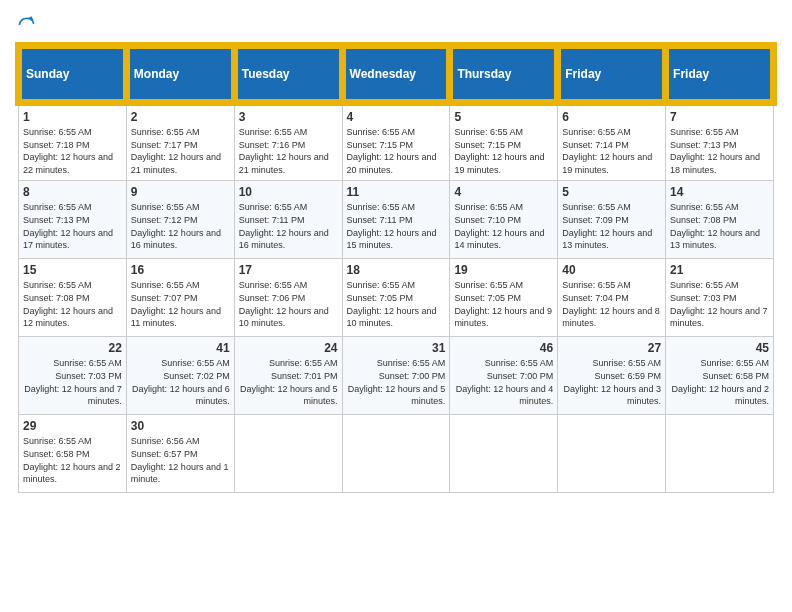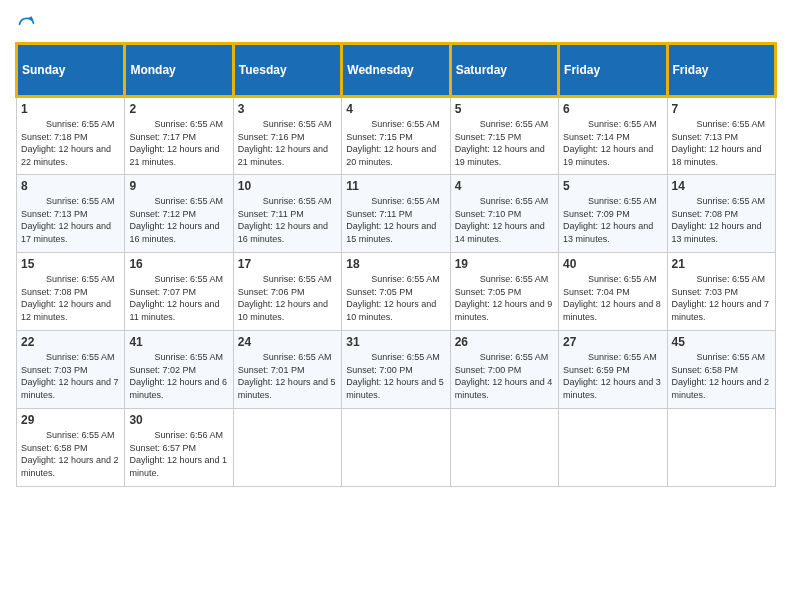--- a/index.html
+++ b/index.html
@@ -57,21 +57,21 @@
       border-collapse: collapse;
       table-layout: fixed;
     }
     thead th {
       background-color: #1a6cb5;
       color: #fff;
       font-size: 12px;
       font-weight: bold;
       padding: 18px 4px;
       text-align: left;
-      border: 3px solid #eab308;
+      border: 7px solid #eab308;
     }
     tbody td {
       border: 1px solid #ccc;
       vertical-align: top;
       padding: 4px 4px;
       font-size: 9.5px;
       color: #333;
       height: 78px;
       background: #fff;
     }
@@ -81,21 +81,20 @@
     .day-num {
       font-size: 12px;
       font-weight: bold;
       display: block;
       margin-bottom: 2px;
     }
     .cell-text {
       font-size: 9px;
       line-height: 1.4;
       color: #333;
-      margin-left: 25px;
     }
     .empty-cell {
       background: #fff !important;
     }
   </style>
 </head>
 <body>
 
 <div class="container">
   <div class="header-row">
@@ -114,21 +113,21 @@
     </div>
   </div>
 
   <table>
     <thead>
       <tr>
         <th>Sunday</th>
         <th>Monday</th>
         <th>Tuesday</th>
         <th>Wednesday</th>
-        <th>Saturday</th>
+        <th>Thursday</th>
         <th>Friday</th>
         <th>Friday</th>
       </tr>
     </thead>
     <tbody id="calendar-body">
     <tr>
           <td>
         <span class="day-num">1</span>
         <span class="cell-text">Sunrise: 6:55 AM<br>Sunset: 7:18 PM<br>Daylight: 12 hours and 22 minutes.</span>
       </td>
@@ -210,39 +209,39 @@
       </td>
           <td>
         <span class="day-num">40</span>
         <span class="cell-text">Sunrise: 6:55 AM<br>Sunset: 7:04 PM<br>Daylight: 12 hours and 8 minutes.</span>
       </td>
           <td>
         <span class="day-num">21</span>
         <span class="cell-text">Sunrise: 6:55 AM<br>Sunset: 7:03 PM<br>Daylight: 12 hours and 7 minutes.</span>
       </td>
         </tr>
-        <tr style="background: #14b8a6;">
+        <tr style="background: #14b8a6; text-align: right;">
           <td>
         <span class="day-num">22</span>
         <span class="cell-text">Sunrise: 6:55 AM<br>Sunset: 7:03 PM<br>Daylight: 12 hours and 7 minutes.</span>
       </td>
           <td>
         <span class="day-num">41</span>
         <span class="cell-text">Sunrise: 6:55 AM<br>Sunset: 7:02 PM<br>Daylight: 12 hours and 6 minutes.</span>
       </td>
           <td>
         <span class="day-num">24</span>
         <span class="cell-text">Sunrise: 6:55 AM<br>Sunset: 7:01 PM<br>Daylight: 12 hours and 5 minutes.</span>
       </td>
           <td>
         <span class="day-num">31</span>
         <span class="cell-text">Sunrise: 6:55 AM<br>Sunset: 7:00 PM<br>Daylight: 12 hours and 5 minutes.</span>
       </td>
           <td>
-        <span class="day-num">26</span>
+        <span class="day-num">46</span>
         <span class="cell-text">Sunrise: 6:55 AM<br>Sunset: 7:00 PM<br>Daylight: 12 hours and 4 minutes.</span>
       </td>
           <td>
         <span class="day-num">27</span>
         <span class="cell-text">Sunrise: 6:55 AM<br>Sunset: 6:59 PM<br>Daylight: 12 hours and 3 minutes.</span>
       </td>
           <td>
         <span class="day-num">45</span>
         <span class="cell-text">Sunrise: 6:55 AM<br>Sunset: 6:58 PM<br>Daylight: 12 hours and 2 minutes.</span>
       </td>

